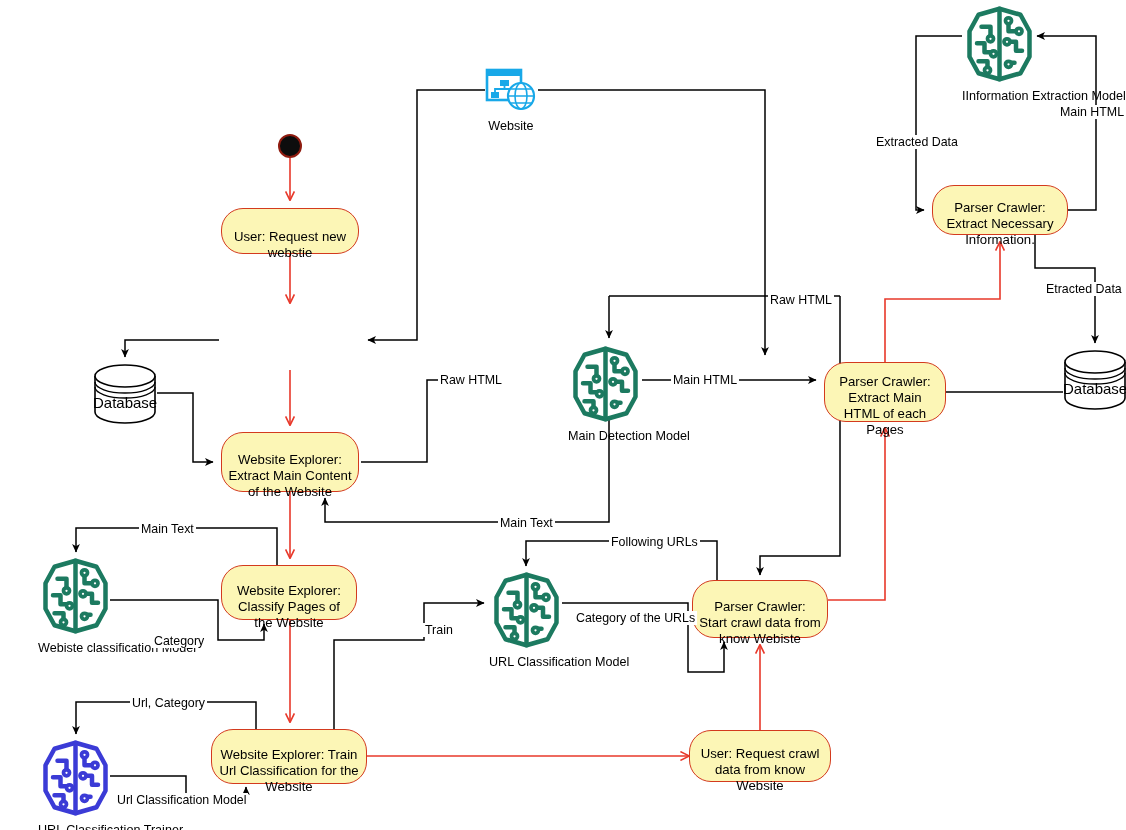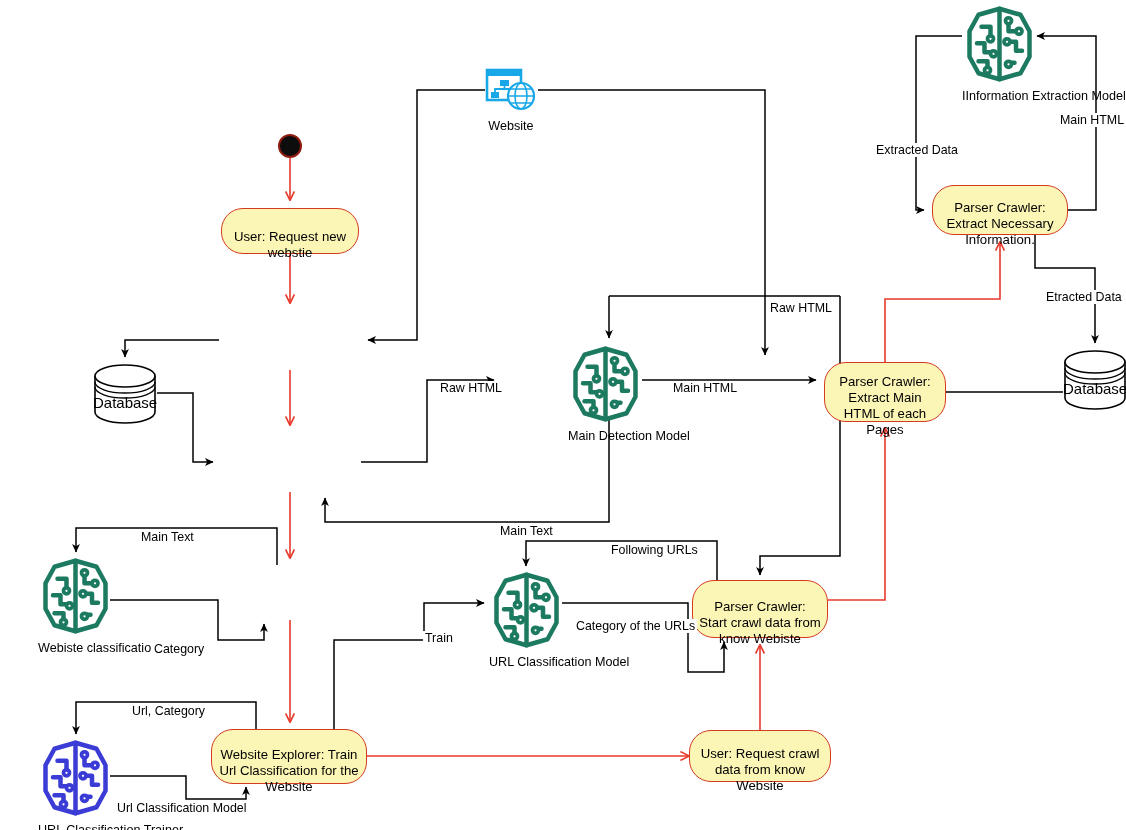--- a/index.html
+++ b/index.html
@@ -43,21 +43,20 @@
   .node span { display: block; margin-top: 28px; }
   .edge-label {
     position: absolute;
     font-size: 12.4px;
     color: #000000;
     background: #ffffff;
     white-space: nowrap;
     padding: 0 2px;
     z-index: 6;
     line-height: 14px;
-    margin-top: 8px;
   }
   .icon-wrap {
     position: absolute;
     z-index: 4;
     text-align: center;
   }
   .icon-caption {
     font-size: 12.6px;
     color: #000000;
     white-space: nowrap;
@@ -151,20 +150,26 @@
       <path d="M760,730 L760,645" marker-end="url(#arrR)"></path>
       <path d="M828,600 L885,600 L885,428" marker-end="url(#arrR)"></path>
       <path d="M885,362 L885,299 L1000,299 L1000,242" marker-end="url(#arrR)"></path>
     </g>
   </svg>
 
   <div class="start-node" style="left:278px; top:134px;"></div>
 
   <div class="node" style="left:221px; top:208px; width:138px; height:46px;">
       <span>User: Request new webstie</span>
+    </div>
+  <div class="node" style="left:221px; top:432px; width:138px; height:60px;">
+      <span>Website Explorer: Extract Main Content of the Website</span>
+    </div>
+  <div class="node" style="left:221px; top:565px; width:136px; height:55px;">
+      <span>Website Explorer: Classify Pages of the Website</span>
     </div>
   <div class="node" style="left:211px; top:729px; width:156px; height:55px;">
       <span>Website Explorer: Train Url Classification for the Website</span>
     </div>
   <div class="node" style="left:824px; top:362px; width:122px; height:60px;">
       <span>Parser Crawler: Extract Main HTML of each Pages</span>
     </div>
   <div class="node" style="left:692px; top:580px; width:136px; height:58px;">
       <span>Parser Crawler: Start crawl data from know Webiste</span>
     </div>

